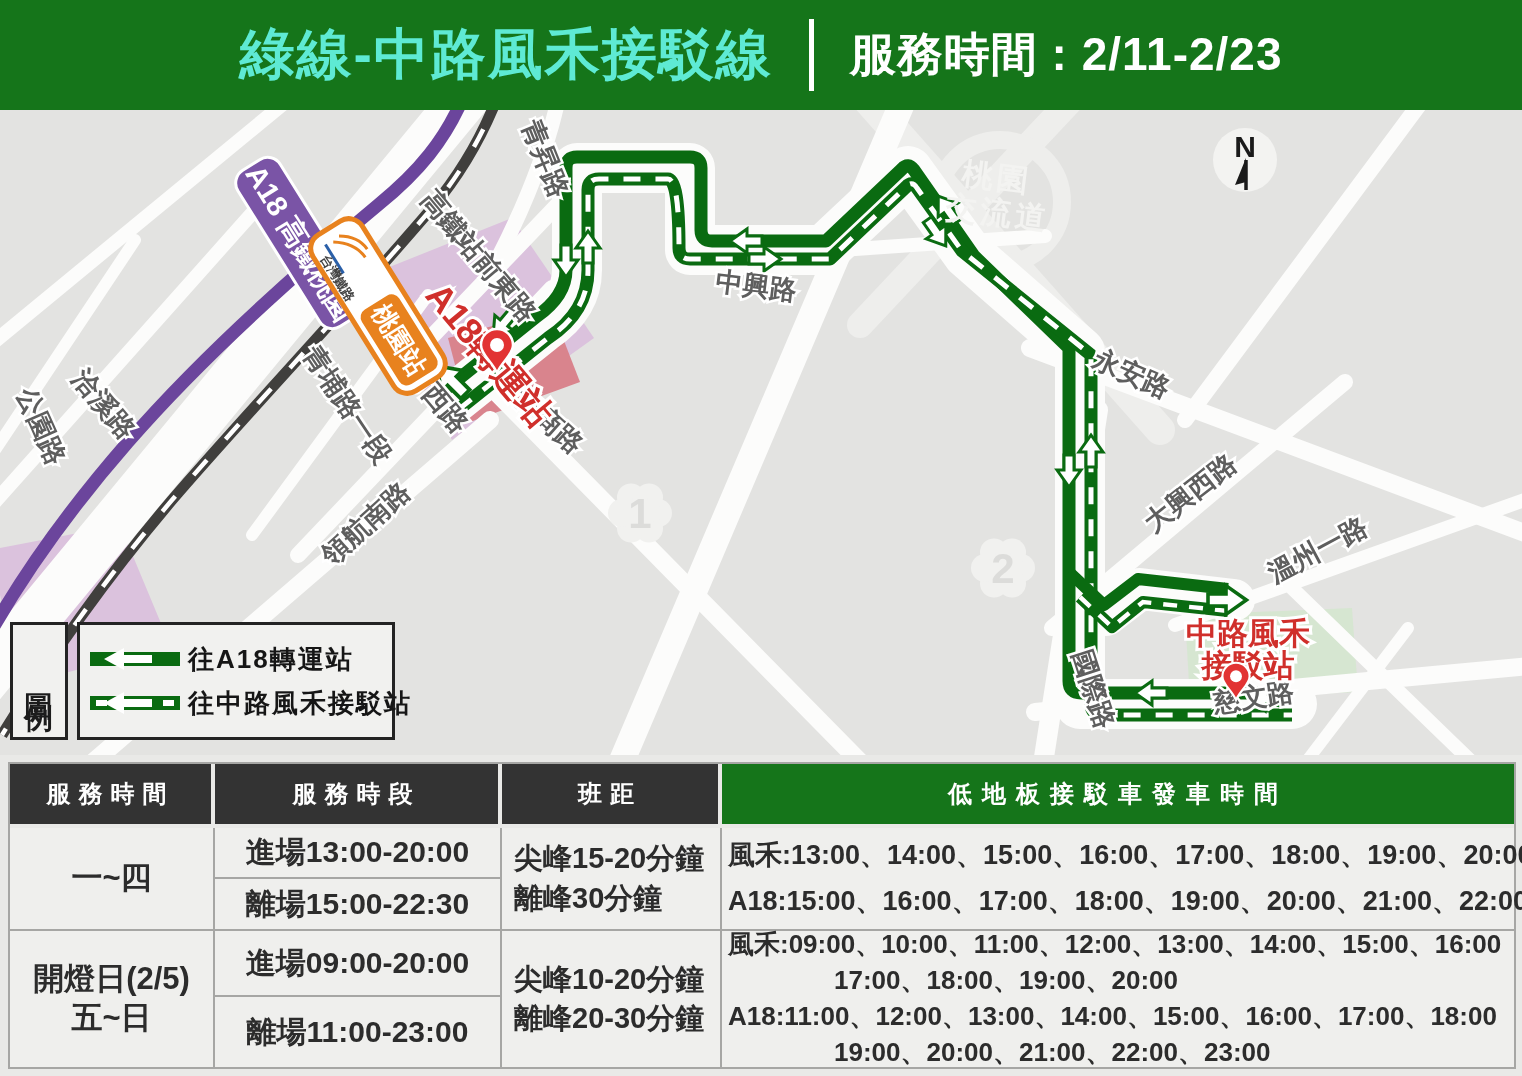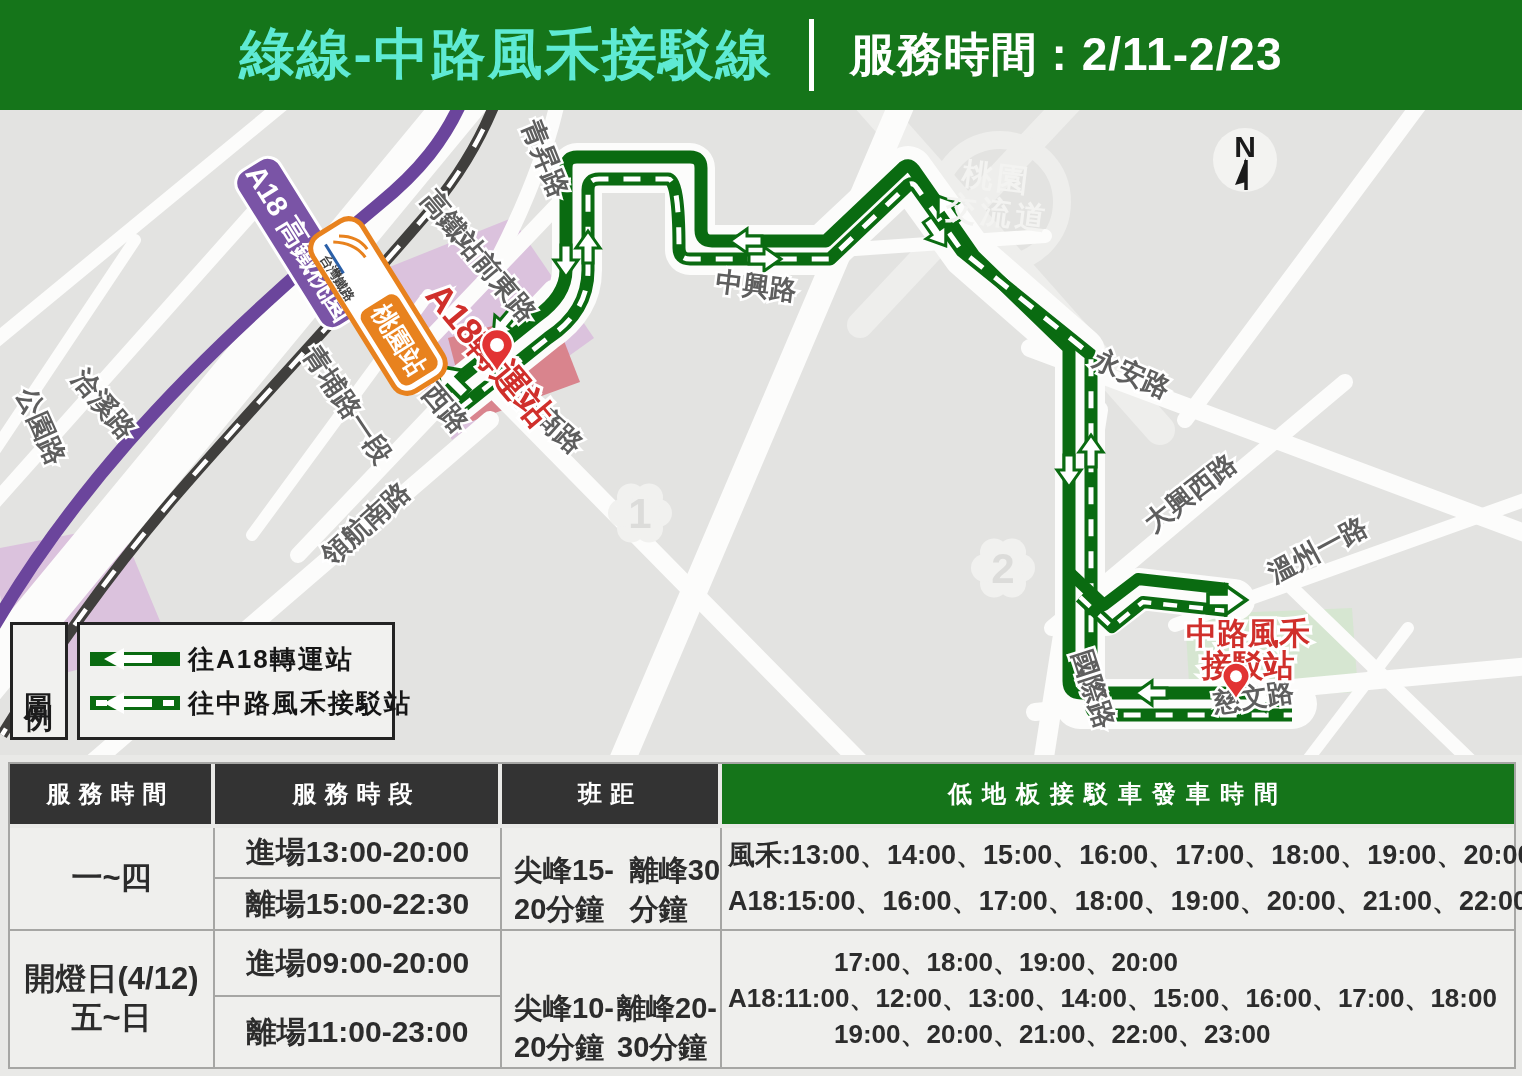--- a/index.html
+++ b/index.html
@@ -41,21 +41,21 @@
   .th{background:#333333;color:#fff;font-size:24px;letter-spacing:8px;
       border-right:4px solid #e9e9e7;border-bottom:4px solid #e9e9e7}
   .th.green{background:#15751a;letter-spacing:10px}
   .h1{grid-area:1/1}.h2{grid-area:1/2}.h3{grid-area:1/3}.h4{grid-area:1/4;border-right:none}
   .p1{grid-area:2/1/4/2}.s1a{grid-area:2/2}.s1b{grid-area:3/2}
   .hw1{grid-area:2/3/4/4}.d1{grid-area:2/4/4/5;border-right:none}
   .p2{grid-area:4/1/6/2;border-bottom:none}.s2a{grid-area:4/2}.s2b{grid-area:5/2;border-bottom:none}
   .hw2{grid-area:4/3/6/4;border-bottom:none}.d2{grid-area:4/4/6/5;border-right:none;border-bottom:none}
   .period{font-size:31px;flex-direction:column;line-height:1.25;text-align:center}
   .session{font-size:30px}
-  .headway{align-items:flex-end;justify-content:center;
+  .headway{flex-direction:column;align-items:flex-start;justify-content:center;
            padding-left:12px;font-size:29px;line-height:1.35}
   .deps{flex-direction:column;align-items:flex-start;justify-content:center;
         padding:4px 6px;font-size:26px;line-height:1.3;gap:2px}
   .d1.deps{gap:10px;font-size:27px}
   .dep-line{white-space:nowrap}
   .dep-line.ind{padding-left:106px}
 </style>
 </head>
 <body>
 
@@ -270,28 +270,29 @@
     <div class="cell headway hw1">
       <div>尖峰15-20分鐘</div>
       <div>離峰30分鐘</div>
     </div>
     <div class="cell deps d1">
       <div class="dep-line">風禾:13:00、14:00、15:00、16:00、17:00、18:00、19:00、20:00</div>
       <div class="dep-line">A18:15:00、16:00、17:00、18:00、19:00、20:00、21:00、22:00</div>
     </div>
 
     <div class="cell period p2">
-      <div>開燈日(4/12)</div>
+      <div>開燈日(2/5)</div>
       <div>五~日</div>
     </div>
     <div class="cell session s2a">進場09:00-20:00</div>
     <div class="cell session s2b">離場11:00-23:00</div>
     <div class="cell headway hw2">
       <div>尖峰10-20分鐘</div>
       <div>離峰20-30分鐘</div>
     </div>
     <div class="cell deps d2">
+      <div class="dep-line">風禾:09:00、10:00、11:00、12:00、13:00、14:00、15:00、16:00</div>
       <div class="dep-line ind">17:00、18:00、19:00、20:00</div>
       <div class="dep-line">A18:11:00、12:00、13:00、14:00、15:00、16:00、17:00、18:00</div>
       <div class="dep-line ind">19:00、20:00、21:00、22:00、23:00</div>
     </div>
   </div>
 </div>
 
 </body></html>

